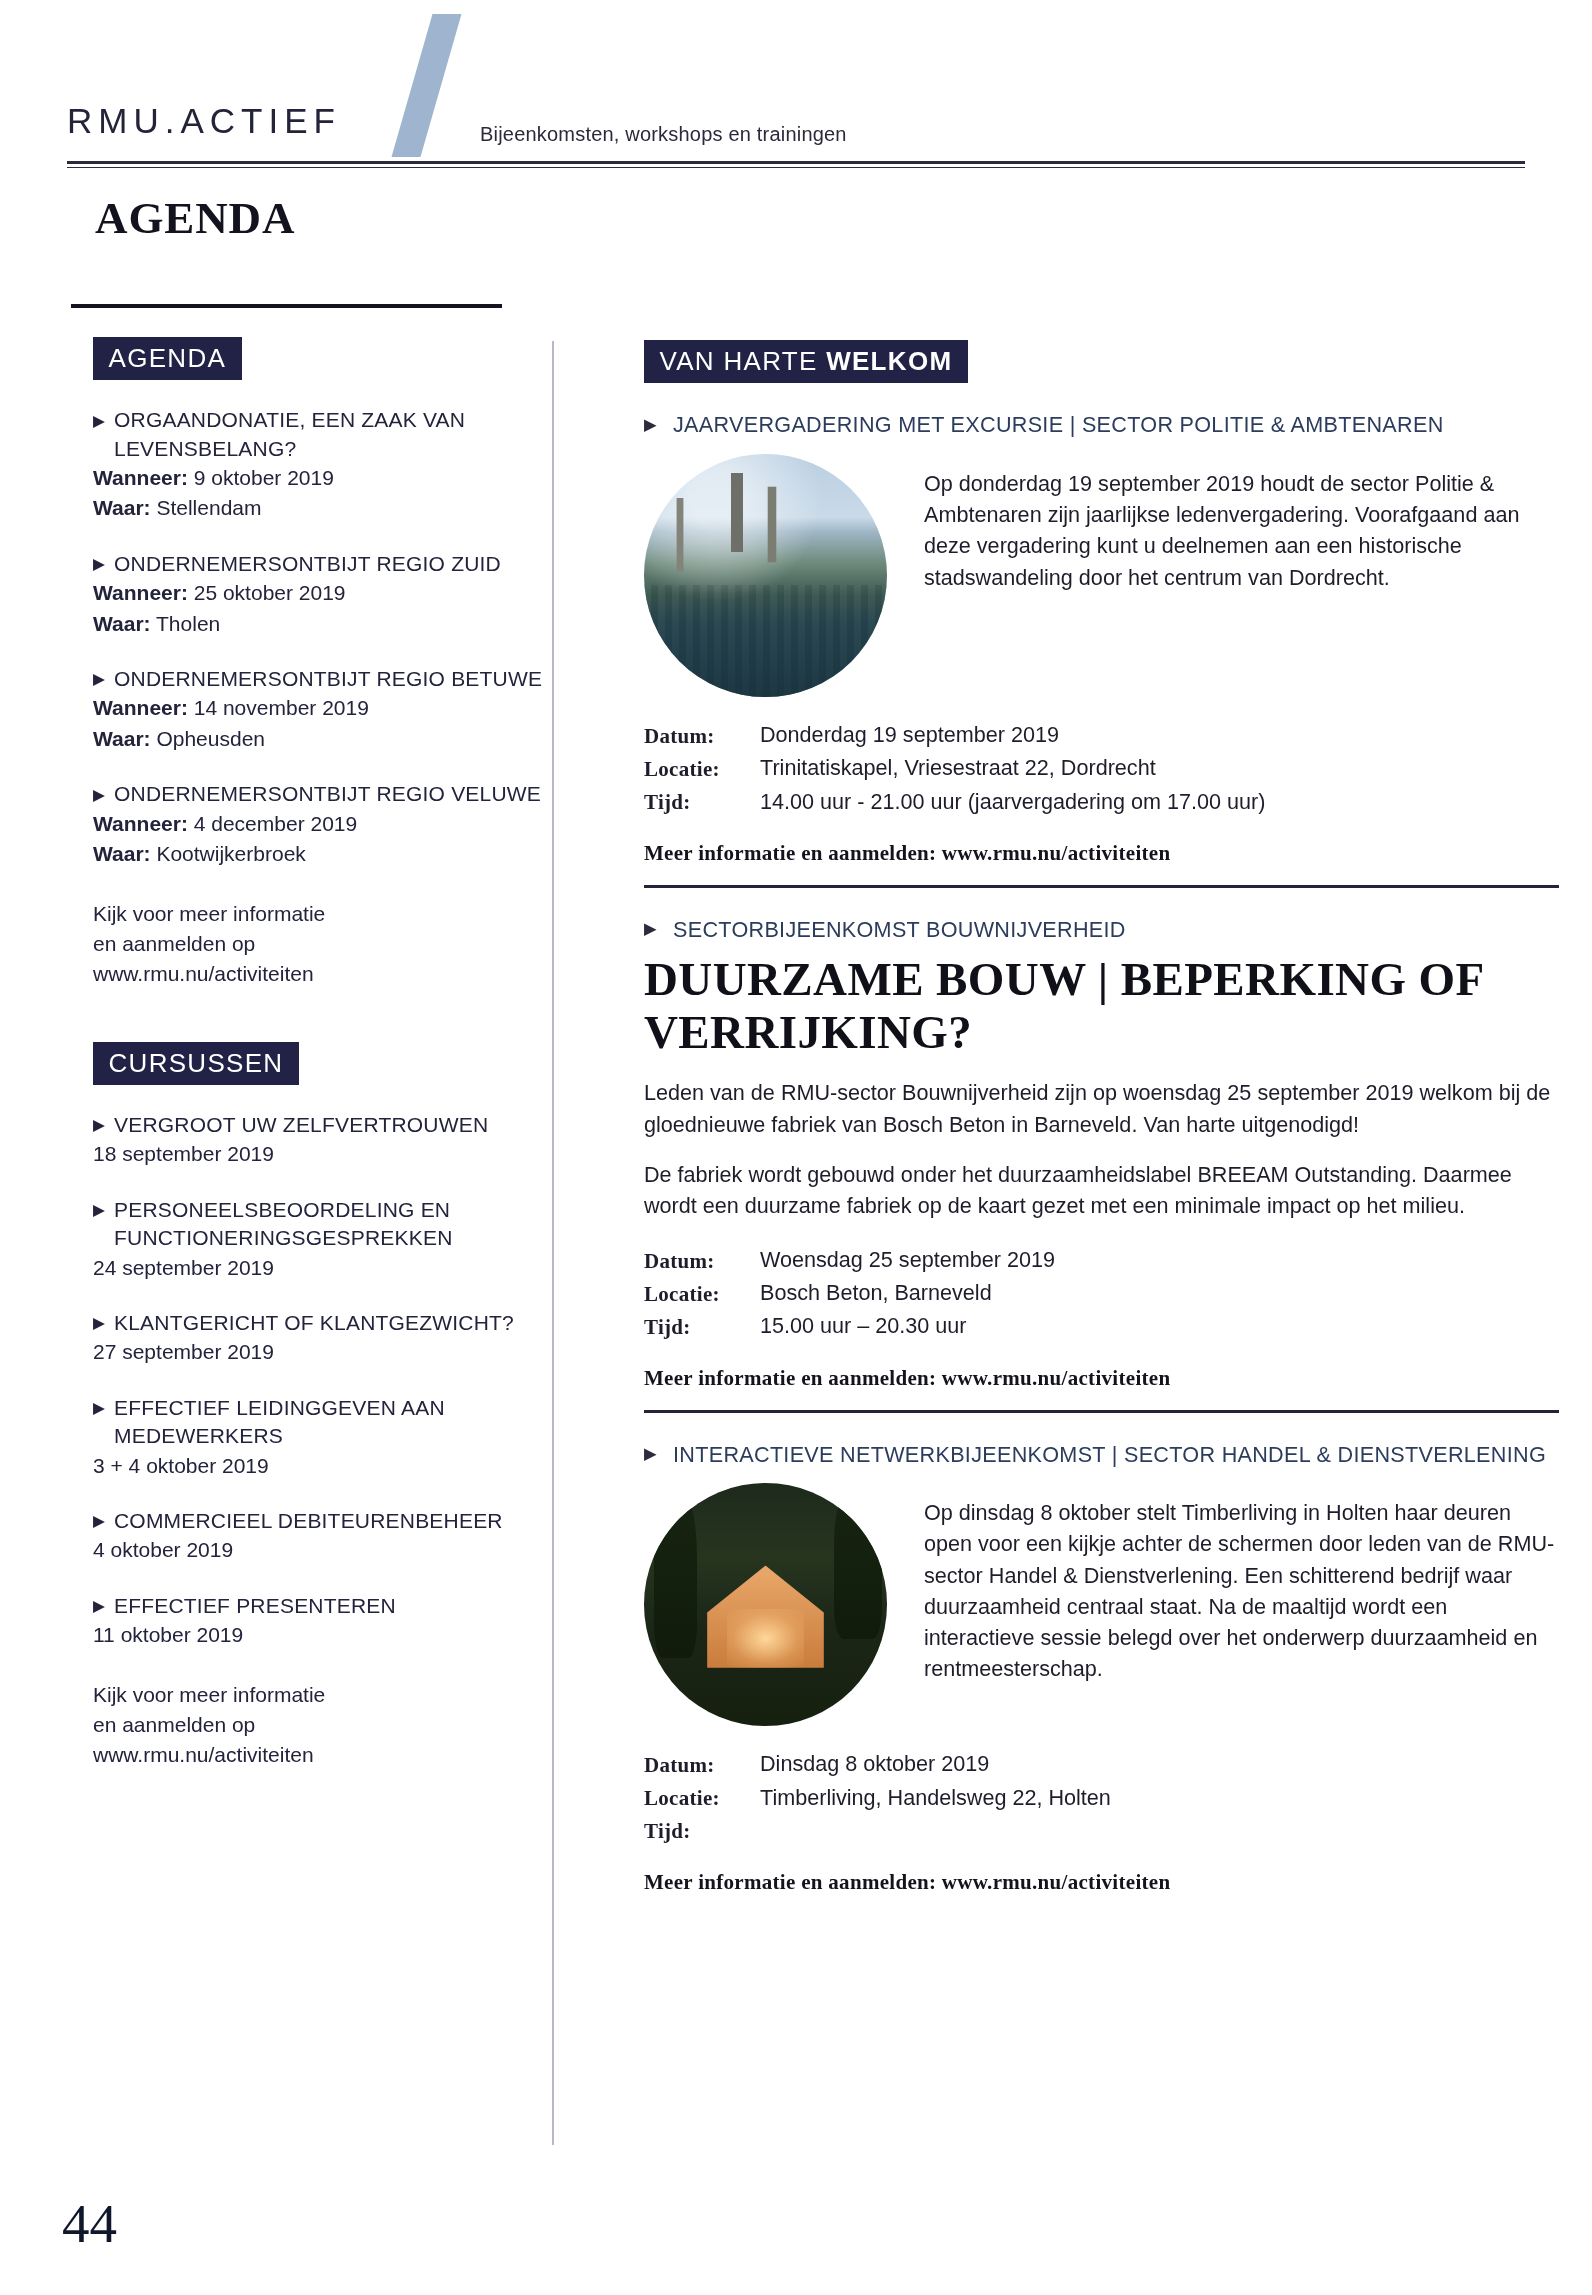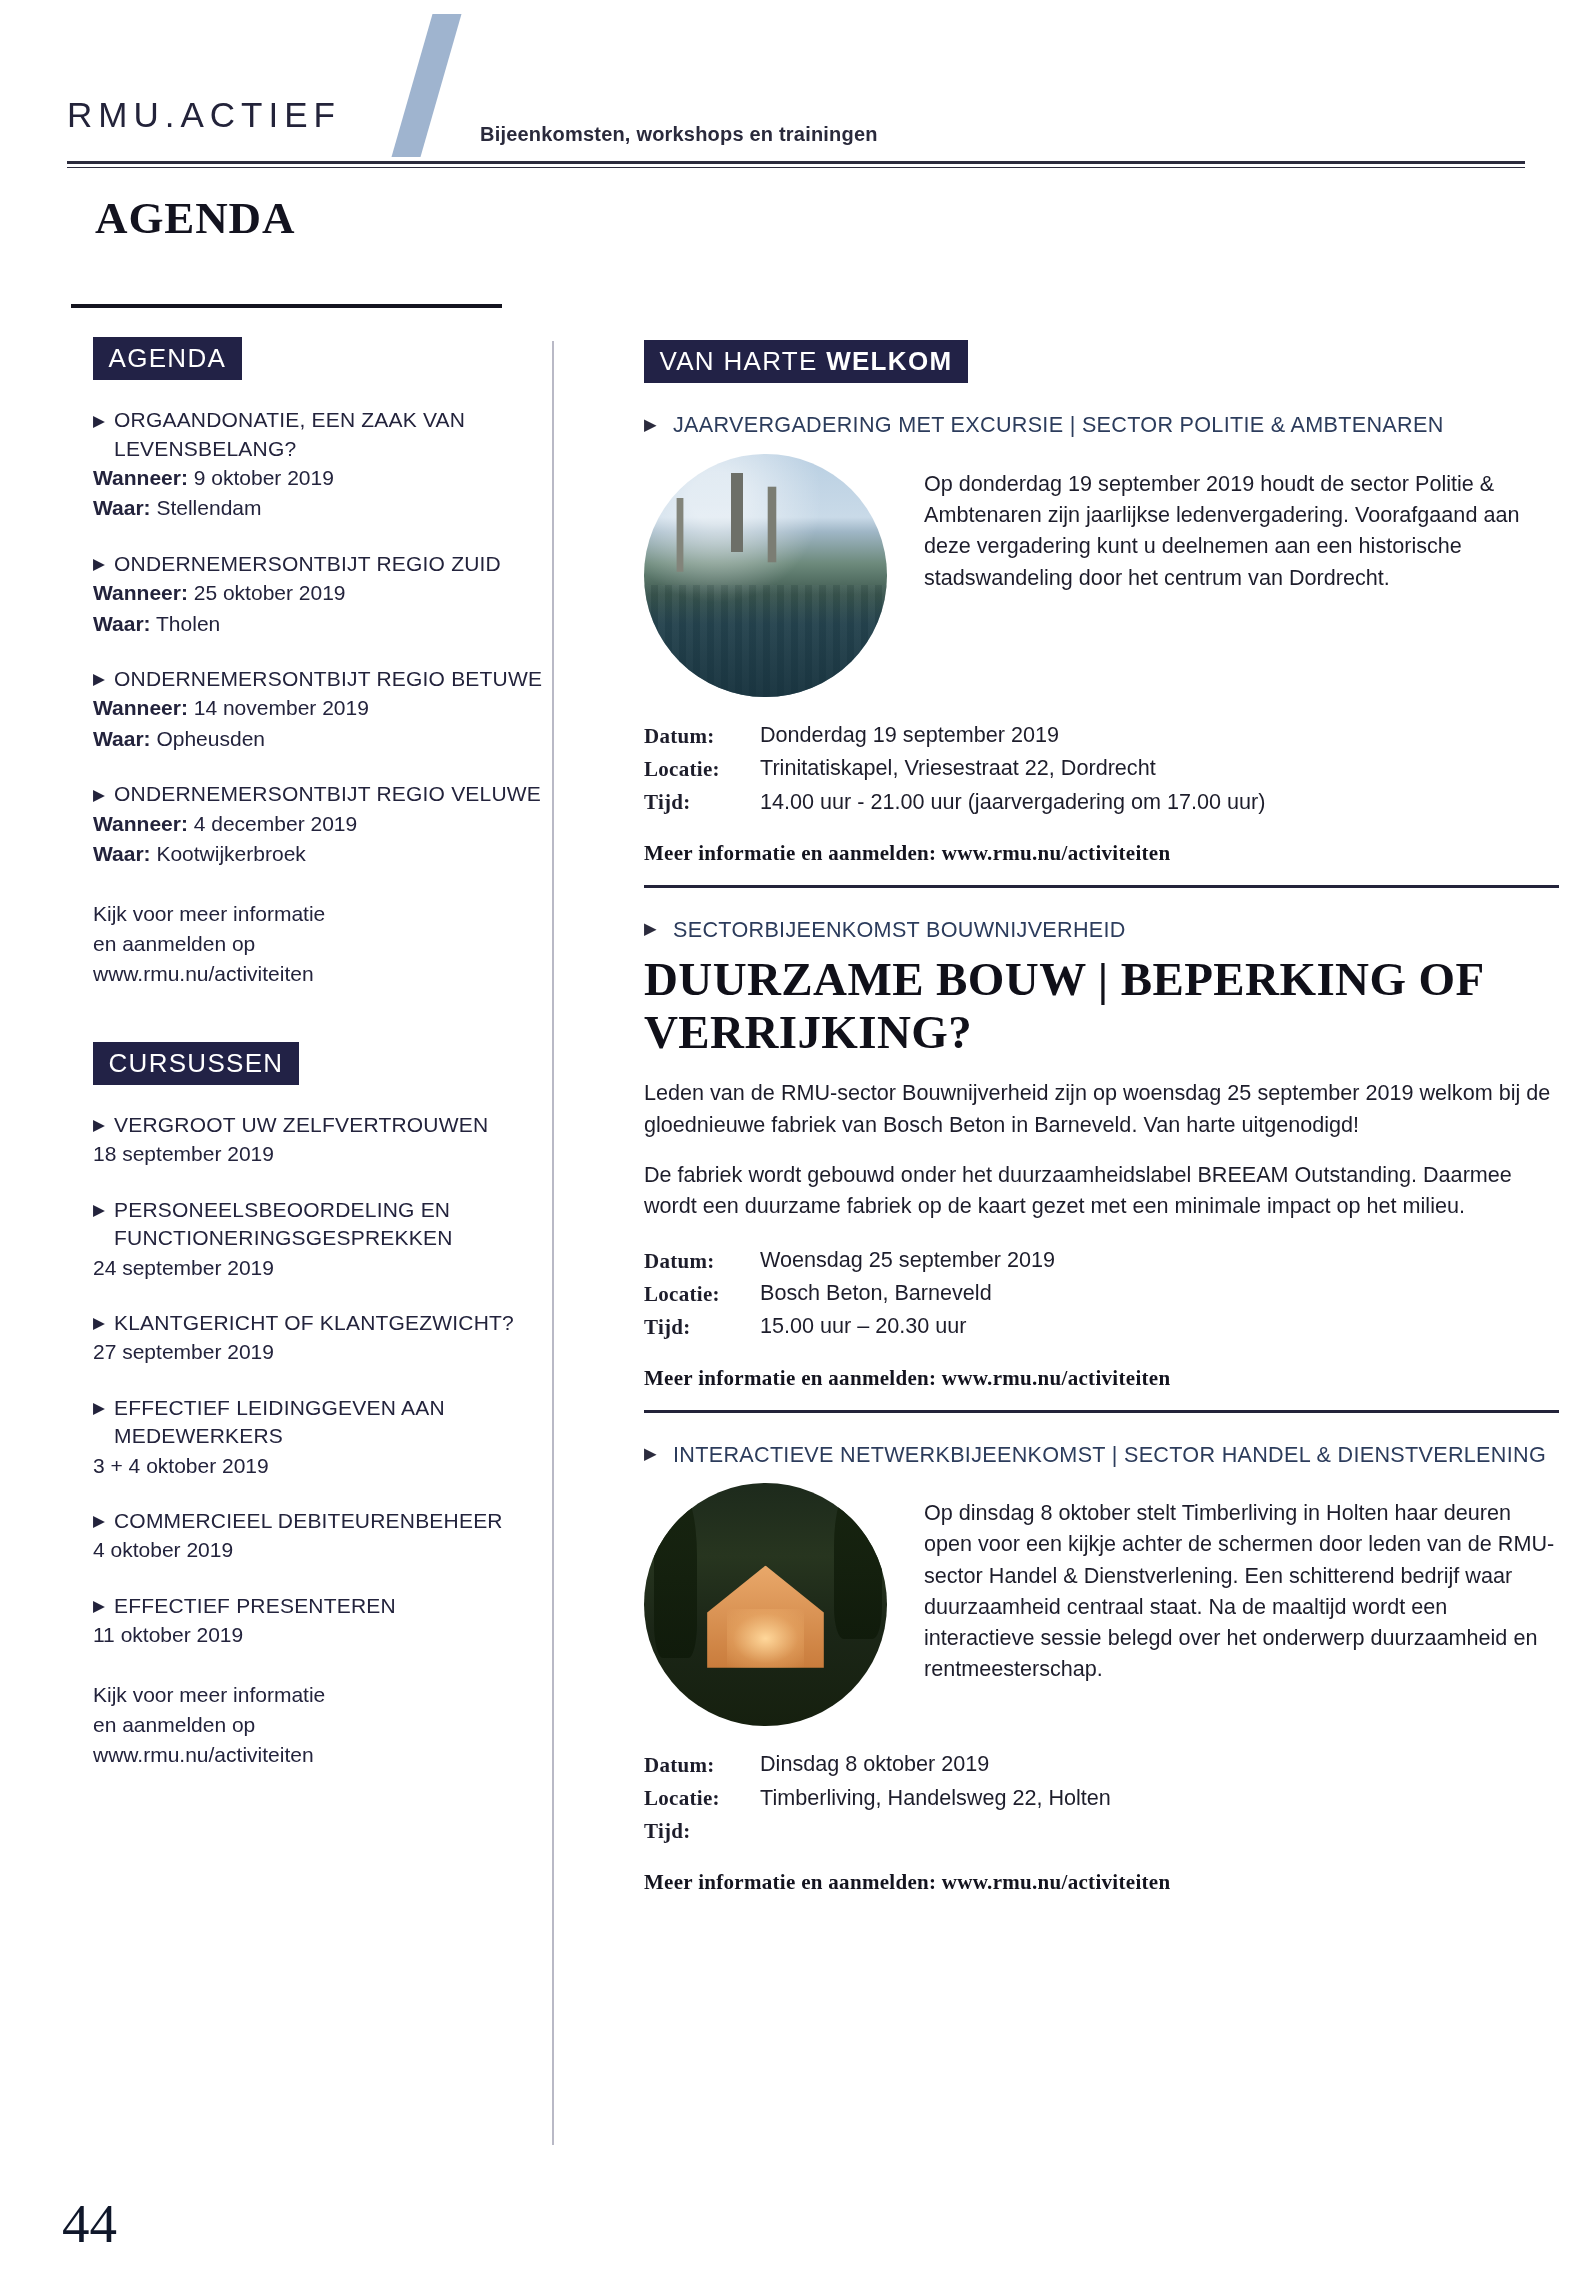--- a/index.html
+++ b/index.html
@@ -26,21 +26,21 @@
   .masthead {
     position: absolute;
     left: 0;
     top: 0;
     width: 1592px;
     height: 173px;
   }
   .brand {
     position: absolute;
     left: 67px;
-    top: 95px;
+    top: 101px;
     font-family: "Liberation Sans", sans-serif;
     font-size: 35px;
     letter-spacing: 6px;
     color: #23233a;
     font-weight: 400;
   }
   .slash {
     position: absolute;
     left: 412px;
     top: 14px;
@@ -57,21 +57,20 @@
     background: #9fb4cf;
     transform: skewX(-16deg);
   }
   .tagline {
     position: absolute;
     left: 480px;
     top: 123px;
     font-size: 20px;
     color: #2a2a3c;
     letter-spacing: 0.2px;
-    font-weight: bold;
   }
   .rule-top {
     position: absolute;
     left: 67px;
     top: 161px;
     width: 1458px;
     height: 2.6px;
     background: #2b2b3d;
   }
   .rule-top2 {

